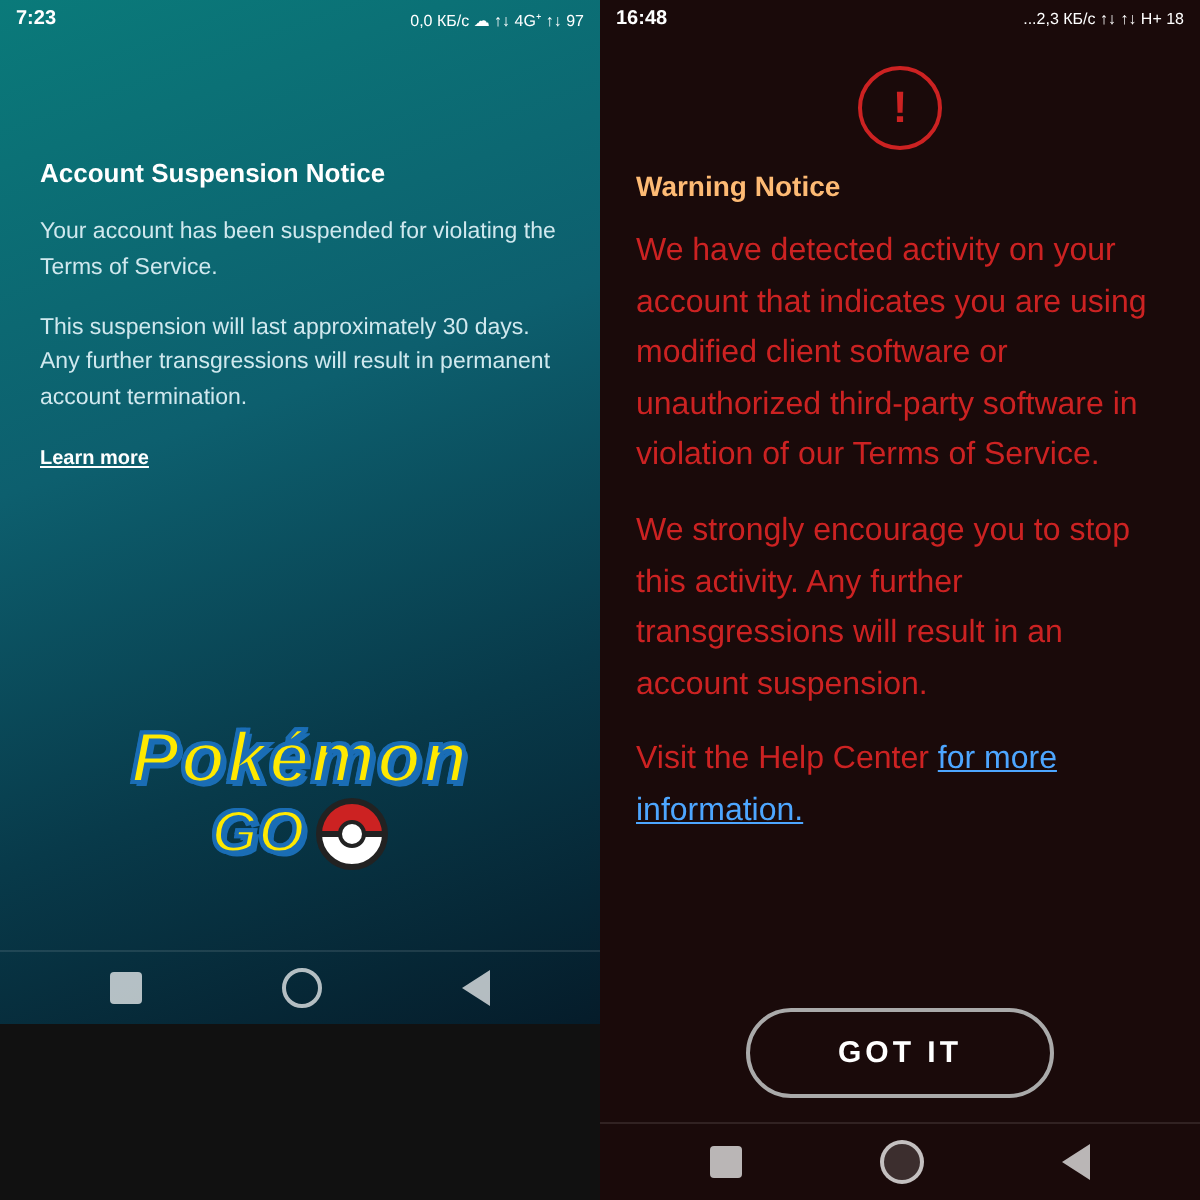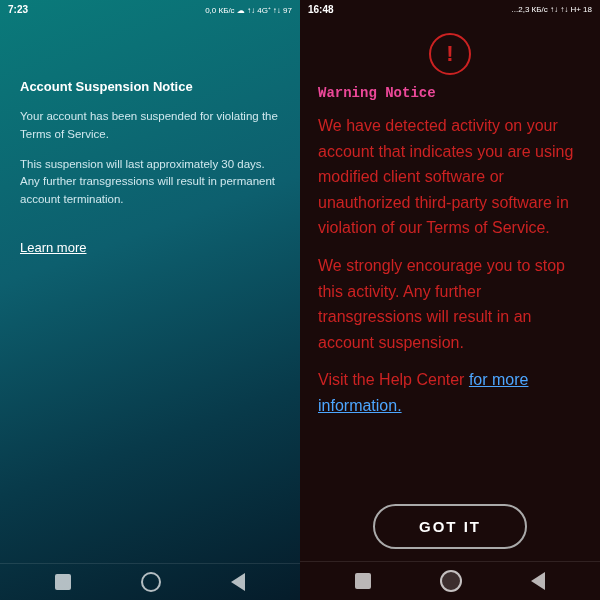--- a/index.html
+++ b/index.html
@@ -8,21 +8,21 @@
       height: 600px;
       display: flex;
       font-family: 'Arial', sans-serif;
       overflow: hidden;
       background: #111;
     }
 
     
     .left-panel {
       width: 300px;
-      height: 600px;
+      height: 512px;
       background: linear-gradient(160deg, #0a7a7a 0%, #0d5f6e 40%, #083a4a 70%, #051c2a 100%);
       display: flex;
       flex-direction: column;
       position: relative;
       overflow: hidden;
     }
     .left-status-bar {
       display: flex;
       justify-content: space-between;
       align-items: center;
@@ -47,26 +47,26 @@
       margin-bottom: 14px;
     }
     .left-body {
       color: #d0e8ee;
       font-size: 11.5px;
       line-height: 1.55;
       margin-bottom: 12px;
     }
     .learn-more {
       color: #fff;
-      font-size: 13px;
+      font-size: 10px;
       text-decoration: underline;
-      font-weight: normal;
+      font-weight: bold;
       cursor: pointer;
       display: inline-block;
-      margin-top: 19px;
+      margin-top: 3px;
     }
     .pokemon-logo-area {
       display: flex;
       flex-direction: column;
       align-items: center;
       justify-content: center;
       padding-bottom: 40px;
     }
     .pokemon-text {
       font-size: 36px;
@@ -169,25 +169,24 @@
       font-size: 22px;
       font-weight: 900;
       line-height: 1;
     }
     .right-content {
       padding: 0 18px 10px 18px;
       flex: 1;
       overflow-y: auto;
     }
     .warning-title {
-      color: #ec4899;
+      color: #fdba74;
       font-size: 14px;
       font-weight: bold;
       margin-bottom: 12px;
-      font-family: Liberation Mono, monospace;
     }
     .warning-body {
       color: #cc2222;
       font-size: 16px;
       line-height: 1.6;
       margin-bottom: 12px;
     }
     .help-link { color: #4da6ff; text-decoration: underline; }
     .got-it-area {
       display: flex;
@@ -243,20 +242,27 @@
     <span class="right-info">0,0 КБ/с ☁ ↑↓ 4G⁺ ↑↓ 97</span>
   </div>
 
   <div class="left-content">
     <div class="left-title">Account Suspension Notice</div>
     <div class="left-body">Your account has been suspended for violating the Terms of Service.</div>
     <div class="left-body">This suspension will last approximately 30 days. Any further transgressions will result in permanent account termination.</div>
     <span class="learn-more">Learn more</span>
   </div>
 
+  <div class="pokemon-logo-area">
+    <div class="pokemon-text">Pokémon</div>
+    <div class="go-area">
+      <span class="go-text">GO</span>
+      <div class="pokeball-icon"></div>
+    </div>
+  </div>
 
   <div class="left-nav-bar">
     <div class="nav-square"></div>
     <div style="width:20px;height:20px;border-radius:50%;border:2px solid rgba(255,255,255,0.7);"></div>
     <div class="nav-triangle"></div>
   </div>
 </div>
 
 <div class="right-panel">
   <div class="right-status-bar">

